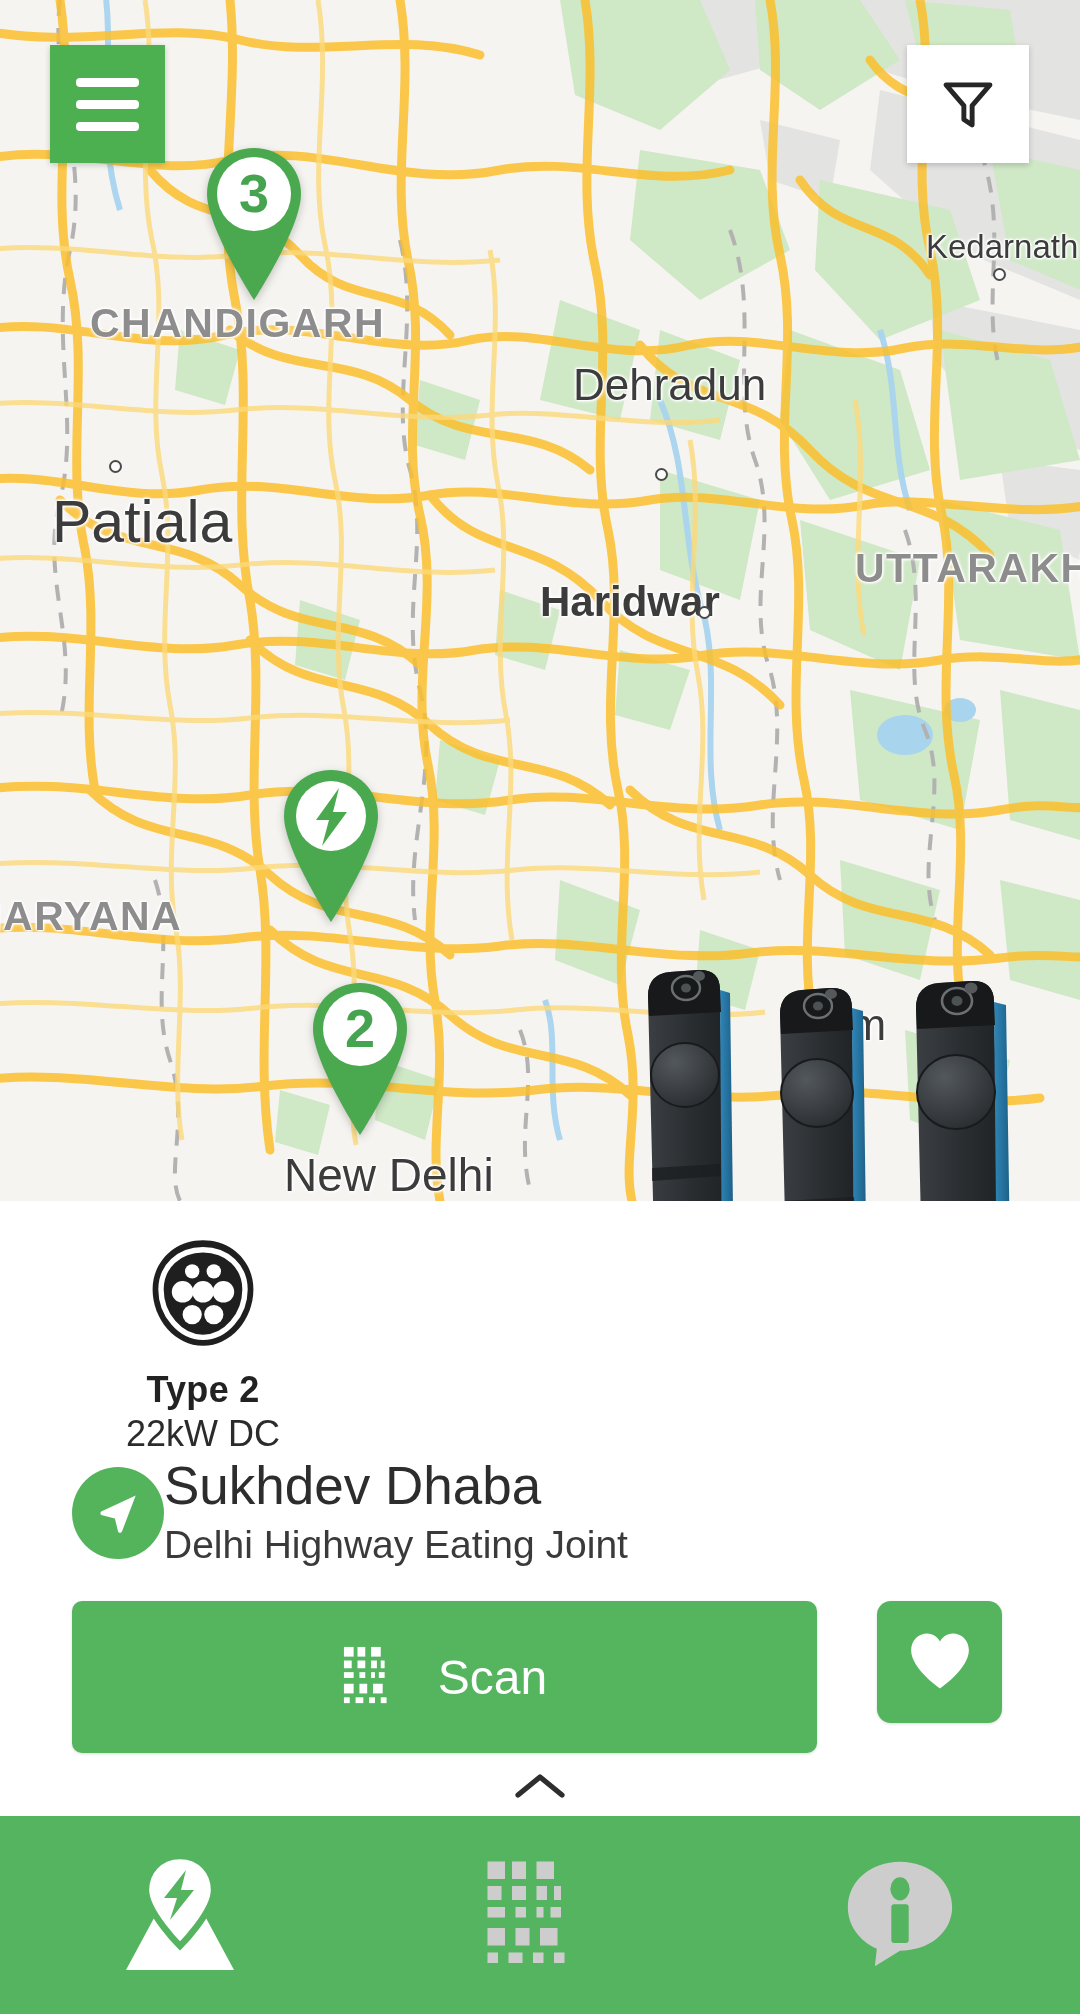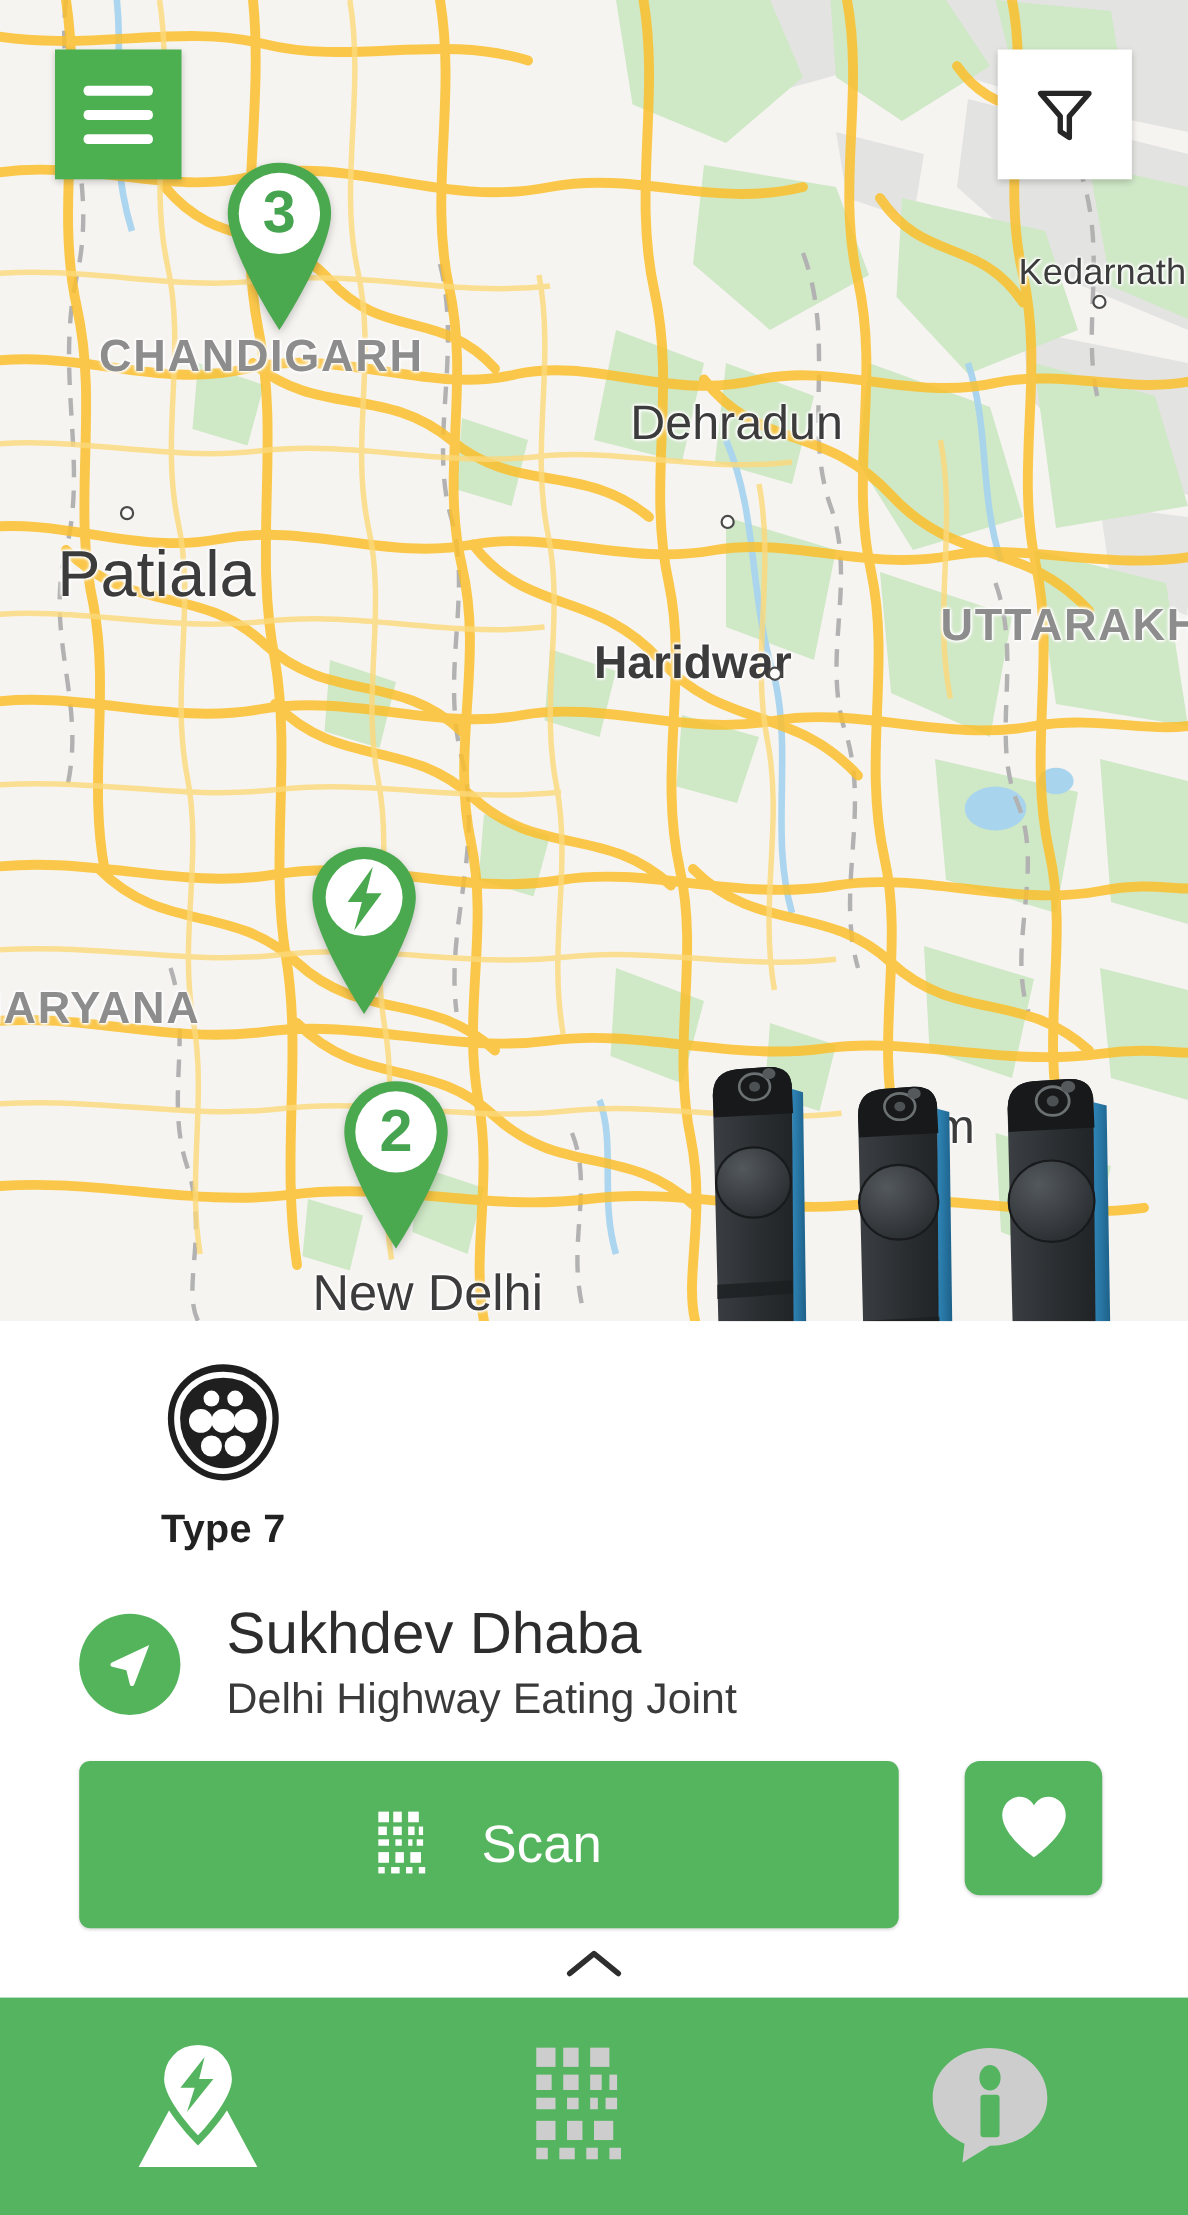--- a/index.html
+++ b/index.html
@@ -89,21 +89,21 @@
   .connector-type {
     font-size: 36px; font-weight: 700; color: #222; margin-top: 16px; letter-spacing: .3px;
   }
   .connector-power { font-size: 36px; font-weight: 400; color: #2b2b2b; margin-top: 2px; }
 
   .place-row { position: absolute; left: 72px; top: 255px; display: flex; align-items: center; }
   .nav-badge {
     width: 92px; height: 92px; border-radius: 50%; background: #54b45c;
     display: flex; align-items: center; justify-content: center; flex: none;
   }
-  .place-text { margin-left: 42px; }
+  .place-text { }
   .place-name { font-size: 53px; color: #2d2d2d; line-height: 60px; font-weight: 400; }
   .place-sub { font-size: 39px; color: #3a3a3a; line-height: 50px; margin-top: 4px; }
 
   .action-row { position: absolute; left: 0; top: 400px; width: 1080px; height: 130px; }
   .scan-btn {
     position: absolute; left: 72px; top: 0; width: 745px; height: 152px;
     background: #55b45e; border: none; border-radius: 10px; cursor: pointer;
     display: flex; align-items: center; justify-content: center; gap: 34px;
     box-shadow: 0 1px 3px rgba(0,0,0,0.15);
   }
@@ -377,21 +377,22 @@
         <path d="M50,14 C70,14 85,28 85,47 C85,68 69,87 50,87 C31,87 15,68 15,47 C15,28 30,14 50,14 Z" fill="none" stroke="#ffffff" stroke-width="4.5"></path>
         <circle cx="41" cy="32" r="6"></circle>
         <circle cx="59" cy="32" r="6" fill="#fff"></circle>
         <circle cx="41" cy="32" r="6" fill="#fff"></circle>
         <circle cx="33" cy="49" r="9" fill="#fff"></circle>
         <circle cx="50" cy="49" r="9" fill="#fff"></circle>
         <circle cx="67" cy="49" r="9" fill="#fff"></circle>
         <circle cx="41" cy="68" r="8" fill="#fff"></circle>
         <circle cx="59" cy="68" r="8" fill="#fff"></circle>
       </svg>
-      <div class="connector-type">Type 7</div>
+      <div class="connector-type">Type 2</div>
+      <div class="connector-power">22kW DC</div>
     </div>
 
     <div class="place-row">
       <div class="nav-badge">
         <svg width="50" height="50" viewBox="0 0 24 24" fill="#ffffff">
           <path d="M20.5 3.6 L4.2 11.2 c-0.9 0.4 -0.8 1.7 0.2 1.9 l6.1 1.5 l1.5 6.1 c0.2 1 1.5 1.1 1.9 0.2 Z"></path>
         </svg>
       </div>
       <div class="place-text">
         <div class="place-name">Sukhdev Dhaba</div>

